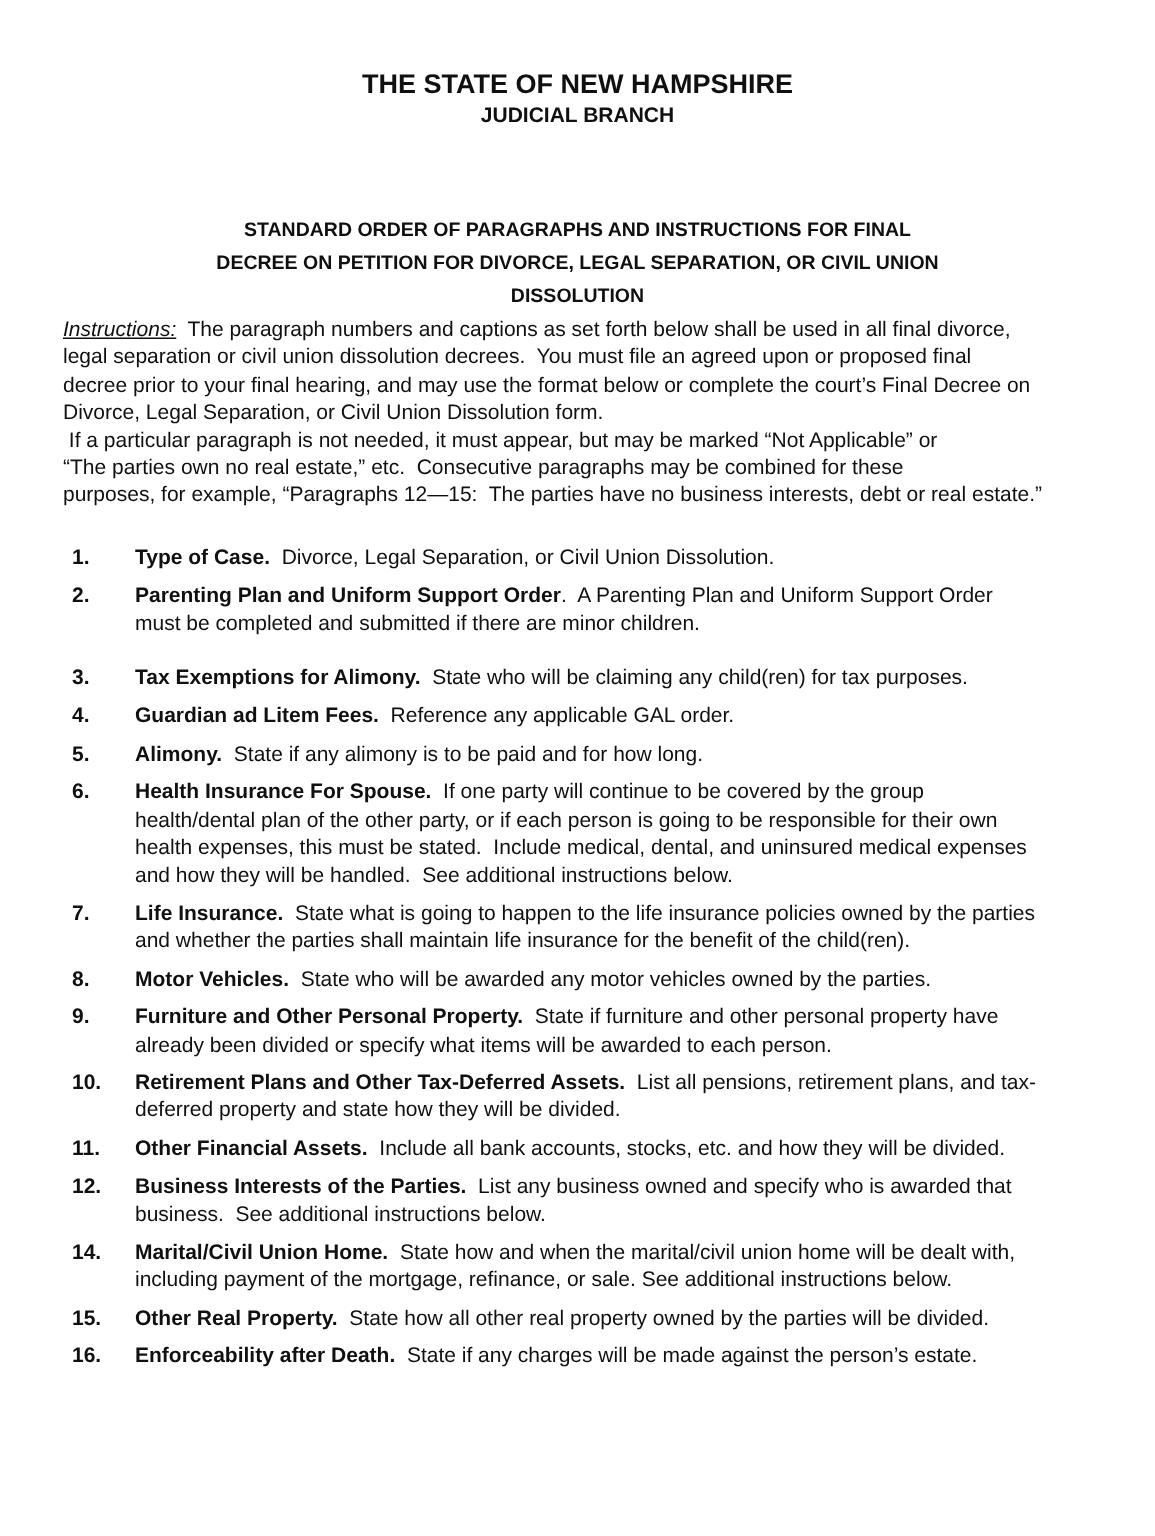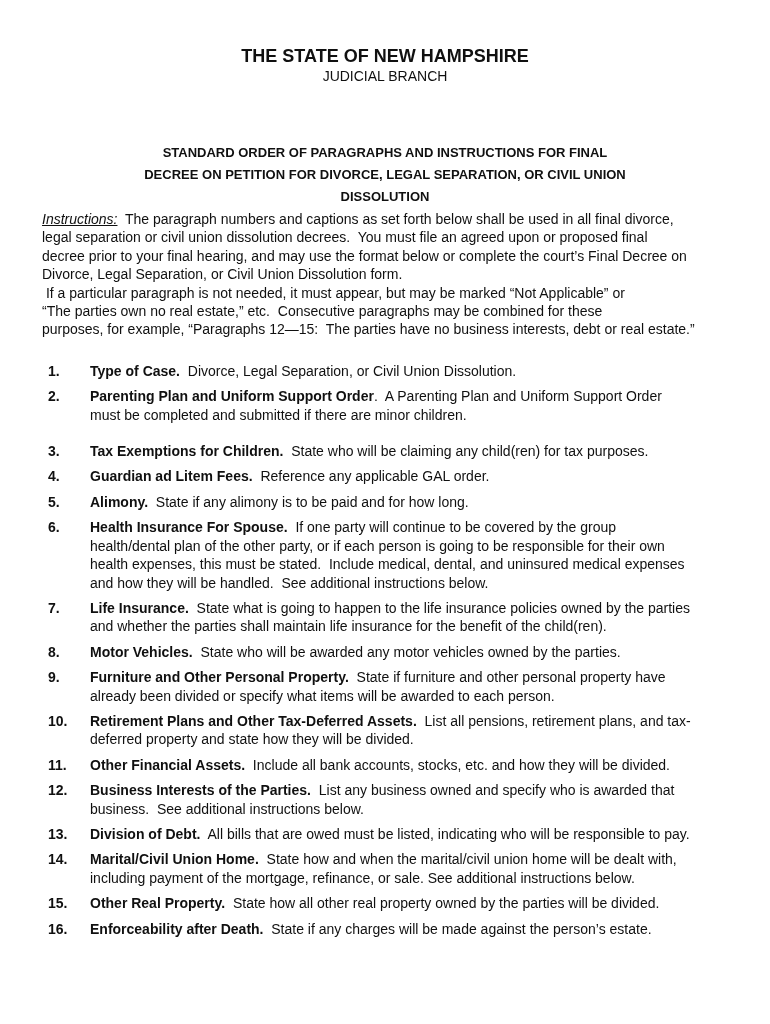--- a/index.html
+++ b/index.html
@@ -7,21 +7,21 @@
     position:relative;
     width:770px; height:954px;
     background:#ffffff;
     color:#101010;
     font-family:"Liberation Sans", sans-serif;
     overflow:hidden;
     box-sizing:border-box;
   }
   .doc-header { text-align:center; padding-top:45px; }
   .org   { font-size:18px; font-weight:bold; line-height:22px; }
-  .branch{ font-size:14px; font-weight:normal; line-height:18px; }
+  .branch{ font-size:14px; font-weight:bold; line-height:18px; }
   .doc-title {
     margin-top:57px;
     text-align:center;
     font-weight:bold;
     font-size:13px;
     line-height:22px;
     white-space:pre-line;
   }
   .instructions {
     margin:2px 18px 0 42px;
@@ -77,21 +77,21 @@
       </div>
 
       <div class="item">
         <span class="num">2.</span>
         <span class="txt"><b class="cap">Parenting Plan and Uniform Support Order</b><span>.  A Parenting Plan and Uniform Support Order
 must be completed and submitted if there are minor children.</span></span>
       </div>
 
       <div class="item gap-before">
         <span class="num">3.</span>
-        <span class="txt"><b class="cap">Tax Exemptions for Children.</b><span>  State who will be claiming any child(ren) for tax purposes.</span></span>
+        <span class="txt"><b class="cap">Tax Exemptions for Alimony.</b><span>  State who will be claiming any child(ren) for tax purposes.</span></span>
       </div>
 
       <div class="item">
         <span class="num">4.</span>
         <span class="txt"><b class="cap">Guardian ad Litem Fees.</b><span>  Reference any applicable GAL order.</span></span>
       </div>
 
       <div class="item">
         <span class="num">5.</span>
         <span class="txt"><b class="cap">Alimony.</b><span>  State if any alimony is to be paid and for how long.</span></span>
@@ -132,24 +132,20 @@
         <span class="num">11.</span>
         <span class="txt"><b class="cap">Other Financial Assets.</b><span>  Include all bank accounts, stocks, etc. and how they will be divided.</span></span>
       </div>
 
       <div class="item">
         <span class="num">12.</span>
         <span class="txt"><b class="cap">Business Interests of the Parties.</b><span>  List any business owned and specify who is awarded that
 business.  See additional instructions below.</span></span>
       </div>
 
-      <div class="item">
-        <span class="num">13.</span>
-        <span class="txt"><b class="cap">Division of Debt.</b><span>  All bills that are owed must be listed, indicating who will be responsible to pay.</span></span>
-      </div>
 
       <div class="item">
         <span class="num">14.</span>
         <span class="txt"><b class="cap">Marital/Civil Union Home.</b><span>  State how and when the marital/civil union home will be dealt with,
 including payment of the mortgage, refinance, or sale. See additional instructions below.</span></span>
       </div>
 
       <div class="item">
         <span class="num">15.</span>
         <span class="txt"><b class="cap">Other Real Property.</b><span>  State how all other real property owned by the parties will be divided.</span></span>

